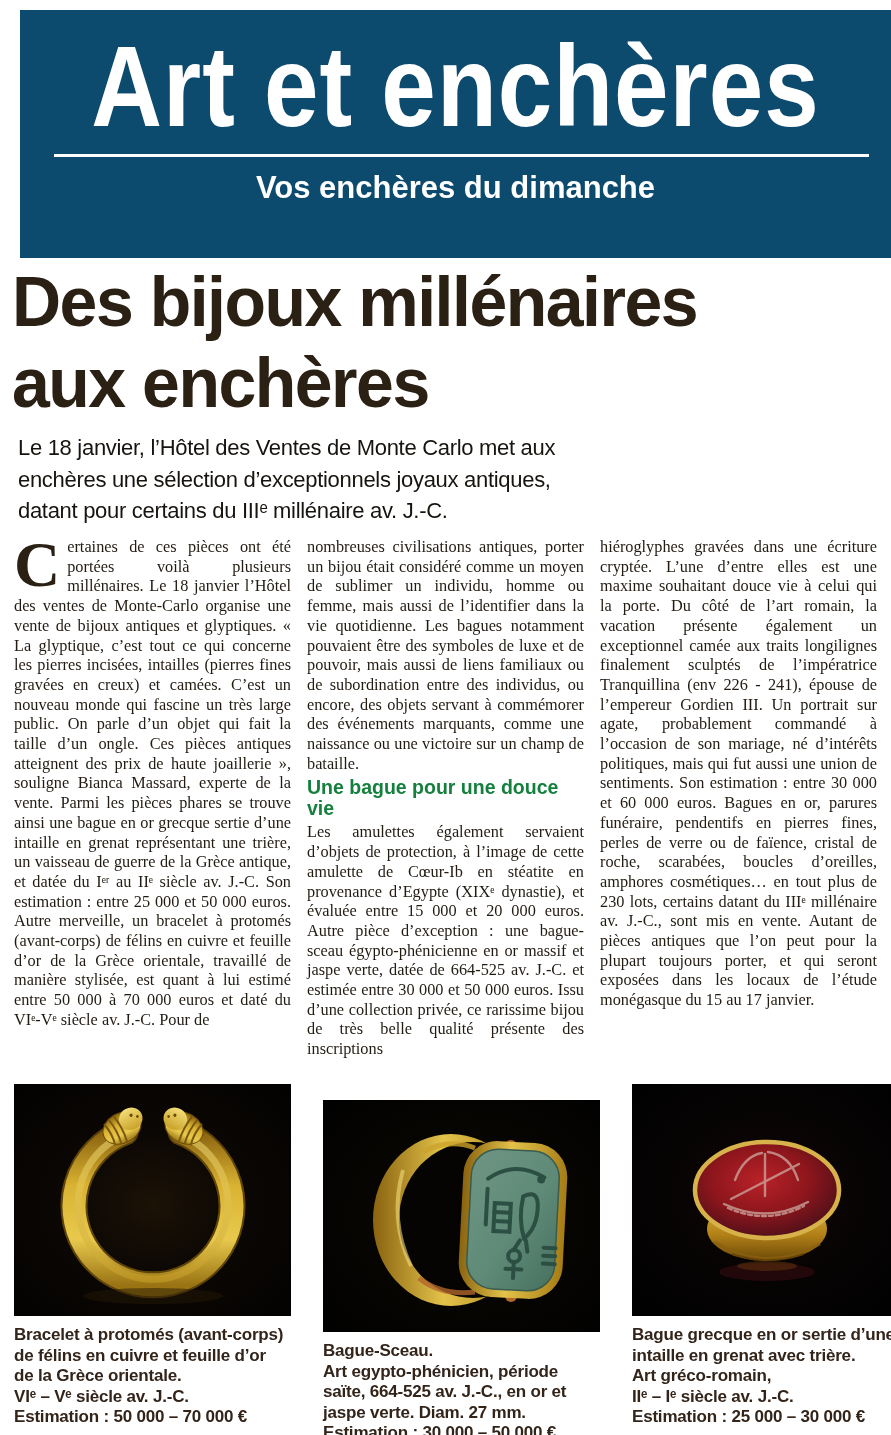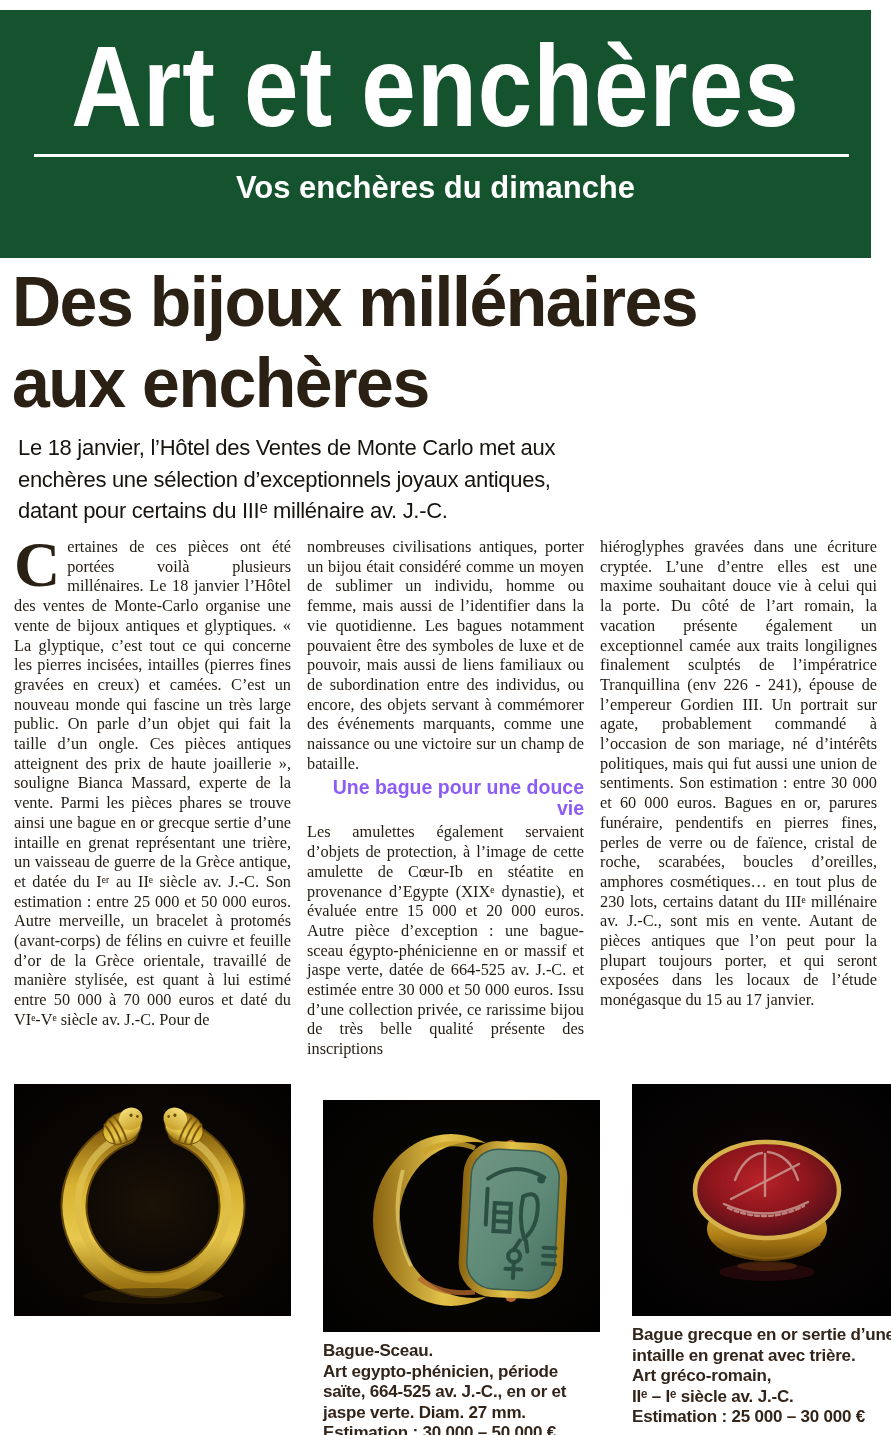--- a/index.html
+++ b/index.html
@@ -1,40 +1,40 @@
 <!DOCTYPE html>
 <html lang="fr"><head>
 <meta charset="utf-8">
 <style>
   html,body{margin:0;padding:0;background:#fff;}
   .page{position:relative;width:891px;height:1435px;background:#ffffff;overflow:hidden;
         font-family:"Liberation Sans", sans-serif;color:#211a12;}
 
   
-  .banner{position:absolute;left:0;top:10px;width:871px;height:248px;background:#14532d;color:#ffffff;}
+  .banner{position:absolute;left:20px;top:10px;width:871px;height:248px;background:#0c4a6e;color:#ffffff;}
   .banner-title{margin:16px 0 0 0;text-align:center;font-weight:bold;font-size:98px;line-height:108px;
         letter-spacing:1px;transform:scaleY(1.18);transform-origin:50% 20%;white-space:nowrap;}
   .banner-rule{height:3px;background:#ffffff;margin:20px 22px 14px 34px;}
   .banner-sub{text-align:center;font-weight:bold;font-size:31px;line-height:34px;margin:6px;}
 
   
   .headline{position:absolute;left:12px;top:262px;margin:0;font-weight:bold;font-size:68px;line-height:77px;
         letter-spacing:-1.5px;color:#2b2014;white-space:pre-line;transform:scaleY(1.04);transform-origin:0 0;}
   .lede{position:absolute;left:14px;top:428px;width:868px;margin:4px;font-size:22px;line-height:31.5px;
         color:#17130e;letter-spacing:-0.3px;white-space:pre-line;}
 
   
   .columns{position:absolute;left:14px;top:537px;width:863px;height:542px;display:flex;gap:16px;
         font-family:"Liberation Serif","DejaVu Serif",serif;font-size:16.3px;line-height:19.7px;
         color:#221b12;text-align:justify;overflow:hidden;}
   .col{width:277px;}
   .col p{margin:0;}
   .dropcap{float:left;font-weight:bold;font-size:64px;line-height:50px;margin:3px 7px 0 0;color:#2b2014;}
   .subhead{font-family:"Liberation Sans",sans-serif;font-weight:bold;font-size:19.5px;line-height:21px;
-        color:#8b5cf6;margin:4px 0 3px 0;text-align:right;}
+        color:#15803d;margin:4px 0 3px 0;text-align:left;}
 
   
   .figures{position:absolute;left:14px;top:1084px;width:877px;display:flex;gap:16px;}
   .figure{width:277px;position:relative;}
   .figure.wide3{width:287px;}
   .photo{display:block;width:277px;height:232px;}
   .wide3 .photo{width:272px;}
   .caption{margin:9px 0 0 0;font-weight:bold;font-size:17px;line-height:20.5px;color:#33241a;
         letter-spacing:-0.2px;white-space:pre-line;}
   .credit{position:absolute;left:277px;top:214px;width:120px;height:16px;
@@ -108,20 +108,25 @@
 
         <g transform="translate(170,44) rotate(28) scale(-1,1)">
           <ellipse cx="0" cy="0" rx="20" ry="15" fill="url(#gold1)" stroke="#6b4c08" stroke-width="1"></ellipse>
           <ellipse cx="12" cy="-4" rx="12" ry="11" fill="url(#gold1b)"></ellipse>
           <path d="M -14 -12 q 3 12 0 24 M -8 -14 q 3 14 0 28 M -2 -15 q 3 15 0 30" stroke="#7a5810" stroke-width="2" fill="none"></path>
           <circle cx="14" cy="-7" r="1.6" fill="#6b4c08"></circle>
             <circle cx="19" cy="-3" r="1.4" fill="#6b4c08"></circle>
         </g>
         <ellipse cx="139" cy="212" rx="70" ry="8" fill="#241703" opacity="0.5"></ellipse>
       </svg>
+      <figcaption class="caption">Bracelet à protomés (avant-corps)
+de félins en cuivre et feuille d’or
+de la Grèce orientale.
+VIᵉ – Vᵉ siècle av. J.-C.
+Estimation : 50 000 – 70 000 €</figcaption>
     </figure>
 
     <figure class="figure" style="margin:16px">
       <svg class="photo" viewBox="0 0 277 232" xmlns="http://www.w3.org/2000/svg" role="img">
         <defs>
           <radialGradient id="bg2" cx="52%" cy="50%" r="72%">
             <stop offset="0%" stop-color="#150e04"></stop>
               <stop offset="50%" stop-color="#070502"></stop>
               <stop offset="100%" stop-color="#010101"></stop>
           </radialGradient>

